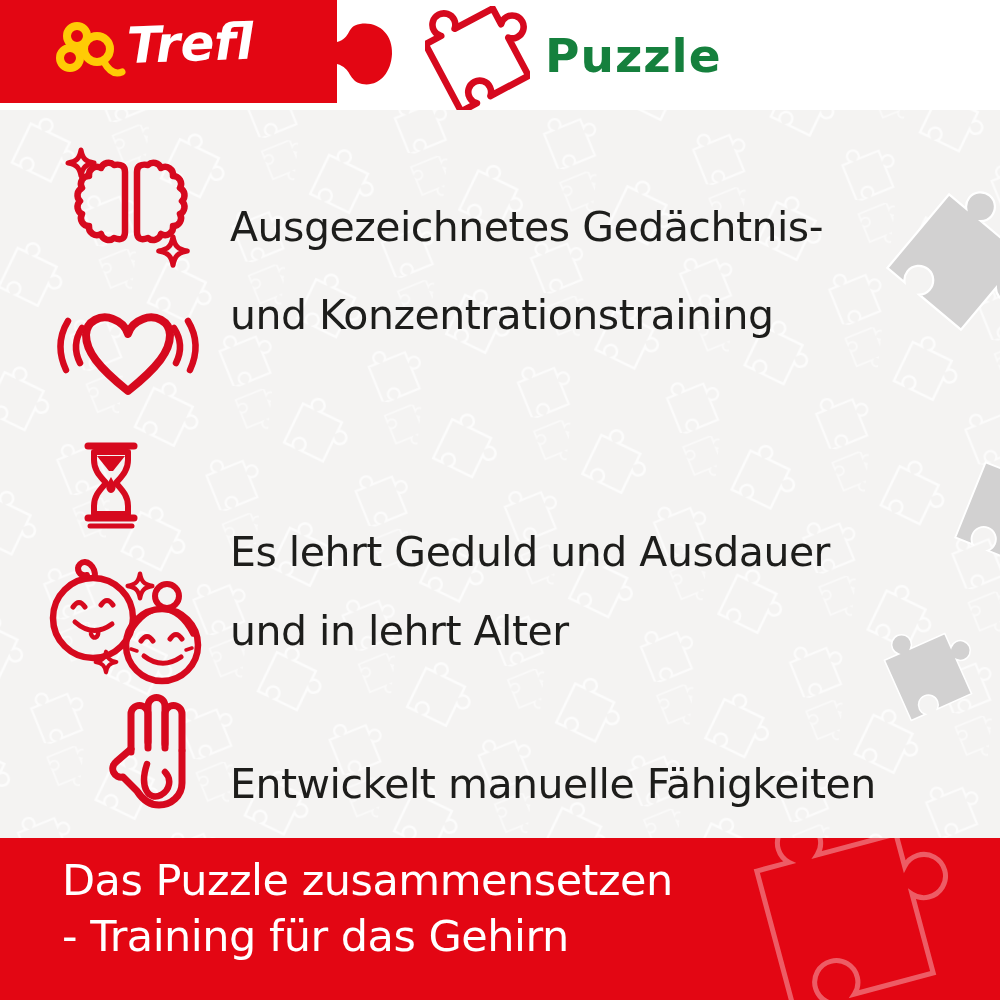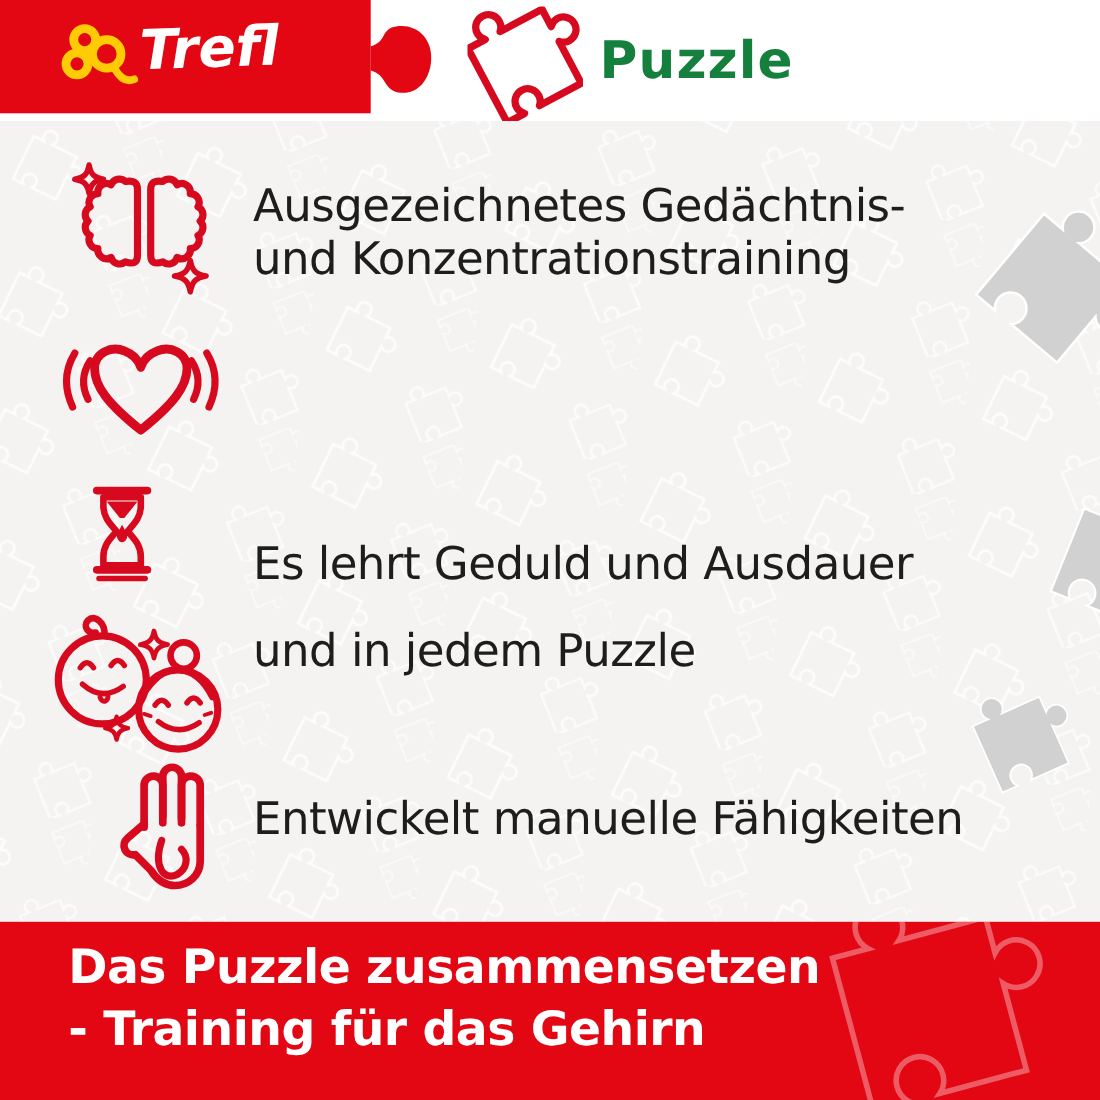--- a/index.html
+++ b/index.html
@@ -23,23 +23,23 @@
   }
   
   .body-bg{position:absolute;left:0;top:110px;width:1000px;height:728px;background:#f4f3f2;overflow:hidden;}
   .body-bg svg{position:absolute;left:0;top:0;}
   .benefit-icon{position:absolute;z-index:3;}
   .benefit-text{
     position:absolute;left:230px;z-index:3;
     font-size:41px;line-height:48px;color:#1d1d1b;letter-spacing:-0.5px;white-space:nowrap;
   }
   .bt1{top:163px;} .bt2{top:316px;} .bt3{top:488px;} .bt4{top:567px;} .bt5{top:720px;}
-  .benefit-text span{display:block;}
+  .benefit-text span{display:block;margin-top:40px;}
   
-  .footer{position:absolute;left:0;top:838px;width:1000px;height:162px;background:#e30613;overflow:hidden;font-weight:bold;}
+  .footer{position:absolute;left:0;top:838px;width:1000px;height:162px;background:#e30613;overflow:hidden;}
   .footer-text{
     position:absolute;left:62px;top:14px;color:#ffffff;
     font-size:43px;line-height:56px;letter-spacing:-0.5px;white-space:nowrap;
   }
   .footer-text span{display:block;}
   .footer-piece-svg{position:absolute;left:700px;top:0;}
 </style>
 </head>
 <body>
 
@@ -144,21 +144,21 @@
       <path stroke-width="5" d="M170,639 Q176,630 182,639"></path>
       <path stroke-width="5" d="M144,656 Q162,670 181,657"></path>
       <path stroke-width="3.5" d="M131,649 L137,651"></path>
       <path stroke-width="3.5" d="M186,650 L192,648"></path>
 
       <path transform="translate(140,586) scale(0.95)" stroke-width="4.6" d="M0,-13 C1.5,-4.5 4.5,-1.5 13,0 C4.5,1.5 1.5,4.5 0,13 C-1.5,4.5 -4.5,1.5 -13,0 C-4.5,-1.5 -1.5,-4.5 0,-13 Z"></path>
       <path transform="translate(106,662) scale(0.8)" stroke-width="5" d="M0,-13 C1.5,-4.5 4.5,-1.5 13,0 C4.5,1.5 1.5,4.5 0,13 C-1.5,4.5 -4.5,1.5 -13,0 C-4.5,-1.5 -1.5,-4.5 0,-13 Z"></path>
     </g>
   </svg>
   <div class="benefit-text bt4">
-    <span>und in jedem Puzzle</span>
+    <span>und in lehrt Alter</span>
   </div>
 
   <svg class="benefit-icon" style="left:103px;top:692px;" width="95" height="125" viewBox="103 692 95 125">
     <g fill="none" stroke="#d6091e" stroke-width="7" stroke-linecap="round" stroke-linejoin="round">
       <path d="M131,752 L131,714 A8.5,8.5 0 0 1 148,714 L148,748"></path>
       <path d="M148,742 L148,706 A8.5,8.5 0 0 1 165,706 L165,744"></path>
       <path d="M165,748 L165,714 A8.5,8.5 0 0 1 182,714 L182,750"></path>
       <path d="M131,749 L116,762 A8.5,8.5 0 0 0 123,777 L137,791 Q146,805 159,805 C171,805 182,796 182,783 L182,751"></path>
       <path stroke-width="6.5" d="M147,764 C139,788 149,801 161,795 C170,790 172,779 165,772"></path>
     </g>

